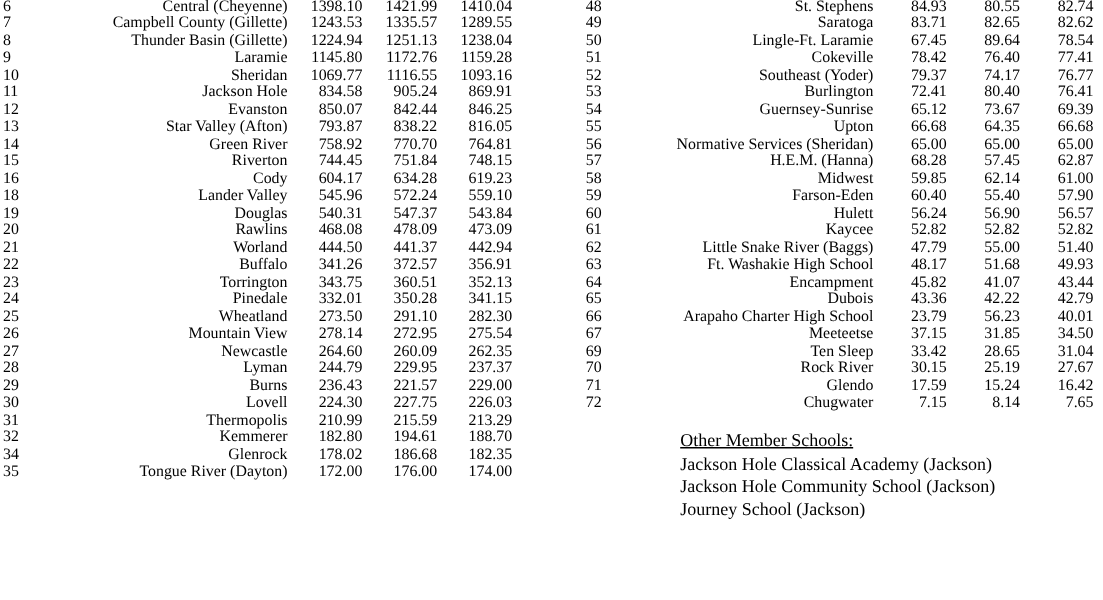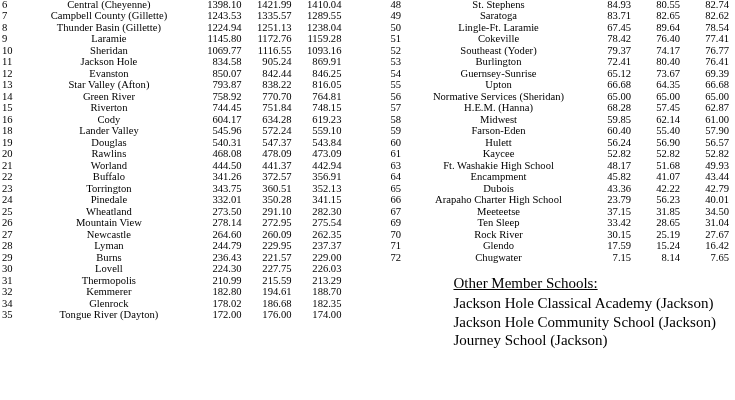--- a/index.html
+++ b/index.html
@@ -53,34 +53,34 @@
     white-space: nowrap;
     vertical-align: baseline;
   }
   td.rank {
     width: 26px;
     text-align: left;
     padding-left: 4px;
   }
   td.name {
     width: 172px;
-    text-align: center;
+    text-align: right;
     padding-left: 6px;
   }
   td.num {
     width: 52px;
     text-align: right;
     padding-right: 2px;
   }
   td.num.last {
     padding-right: 6px;
   }
   .other-block {
     margin-top: 10px;
-    font-size: 15px;
+    font-size: 12px;
     line-height: 1.25;
     padding-left: 63px;
   }
   .other-title {
     text-decoration: underline;
     margin-bottom: 1px;
   }
   .other-item {
     white-space: nowrap;
   }
@@ -390,20 +390,27 @@
             <td class="num">56.24</td>
             <td class="num">56.90</td>
             <td class="num last">56.57</td>
           </tr>
           <tr>
             <td class="rank">61</td>
             <td class="name">Kaycee</td>
             <td class="num">52.82</td>
             <td class="num">52.82</td>
             <td class="num last">52.82</td>
+          </tr>
+          <tr>
+            <td class="rank">62</td>
+            <td class="name">Little Snake River (Baggs)</td>
+            <td class="num">47.79</td>
+            <td class="num">55.00</td>
+            <td class="num last">51.40</td>
           </tr>
           <tr>
             <td class="rank">63</td>
             <td class="name">Ft. Washakie  High School</td>
             <td class="num">48.17</td>
             <td class="num">51.68</td>
             <td class="num last">49.93</td>
           </tr>
           <tr>
             <td class="rank">64</td>

